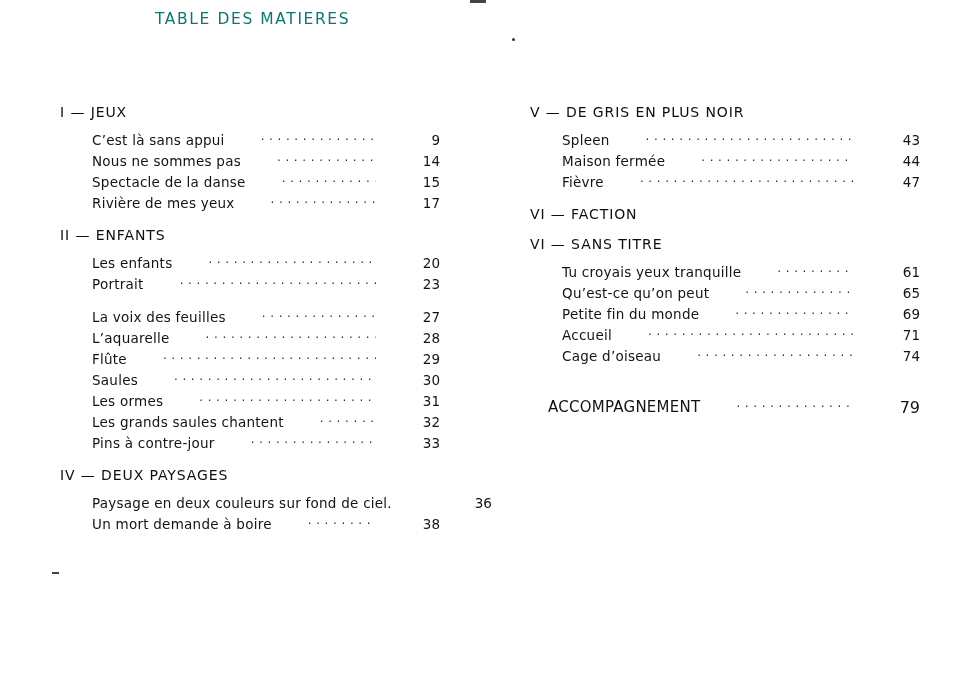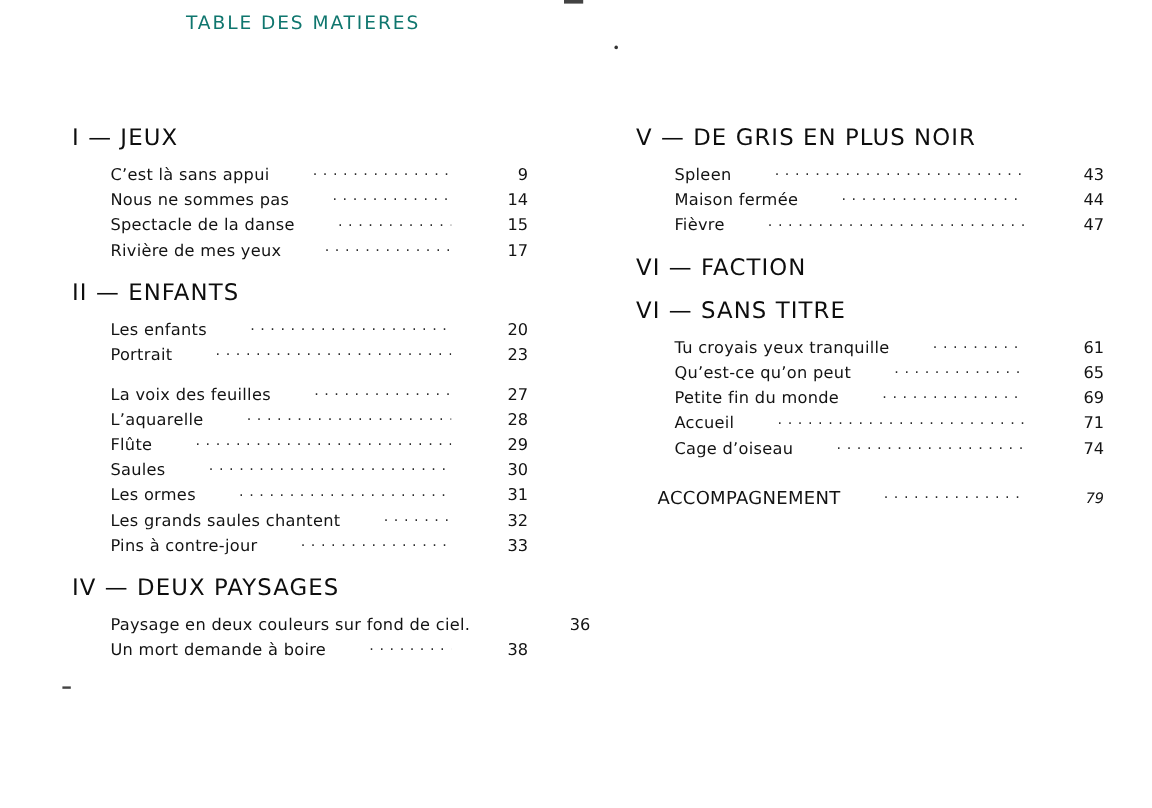--- a/index.html
+++ b/index.html
@@ -57,21 +57,21 @@
   }
   .column {
     position: absolute;
     top: 104px;
   }
   .col-left { left: 60px; width: 380px; }
   .col-right { left: 530px; width: 390px; }
 
   .section { margin-bottom: 14px; }
   .section-head {
-    font-size: 19px;
+    font-size: 14px;
     letter-spacing: 0.9px;
     color: #0e0e0e;
     margin-bottom: 11px;
     white-space: nowrap;
   }
   .entries { margin-left: 32px; }
   .entry {
     display: flex;
     align-items: flex-start;
     font-size: 13.5px;
@@ -104,28 +104,28 @@
   }
   .entry .pageno {
     flex: 0 0 30px;
     text-align: right;
     font-size: 13.5px;
     color: #131313;
   }
   .col-left .entry .pageno { flex-basis: 28px; }
 
   .final {
-    margin-top: 22px;
+    margin-top: 32px;
     margin-left: 18px;
   }
   .final .entry {
     font-size: 15px;
     letter-spacing: 1px;
   }
-  .final .entry .pageno { font-size: 12px; letter-spacing: 0; font-style: italic; }
+  .final .entry .pageno { font-size: 16px; letter-spacing: 0; }
 </style>
 </head>
 <body>
 
 <div class="page">
 
   <div class="top-mark"></div>
   <div class="dot-mark"></div>
   <div class="edge-mark"></div>
 

